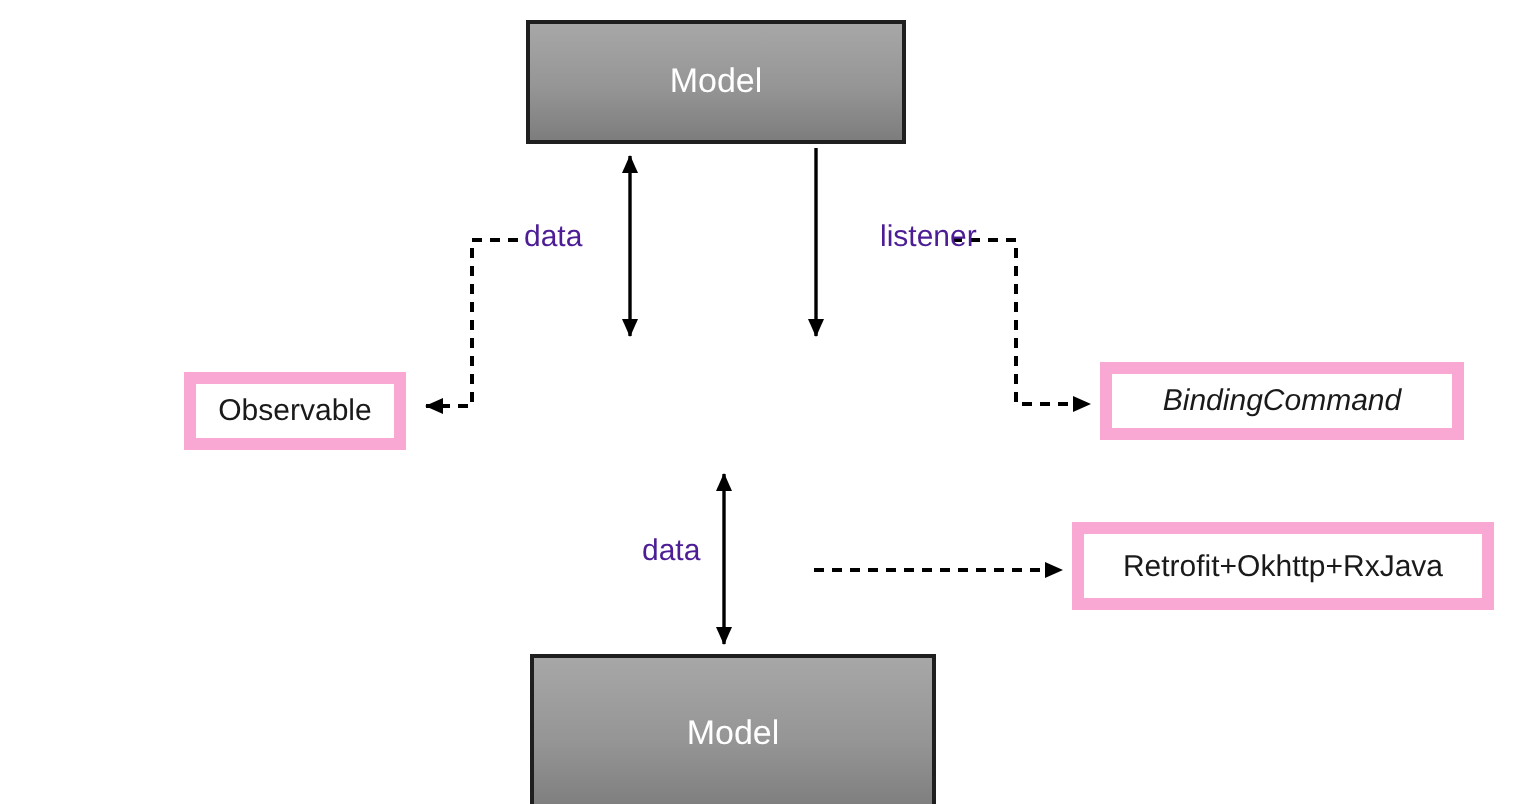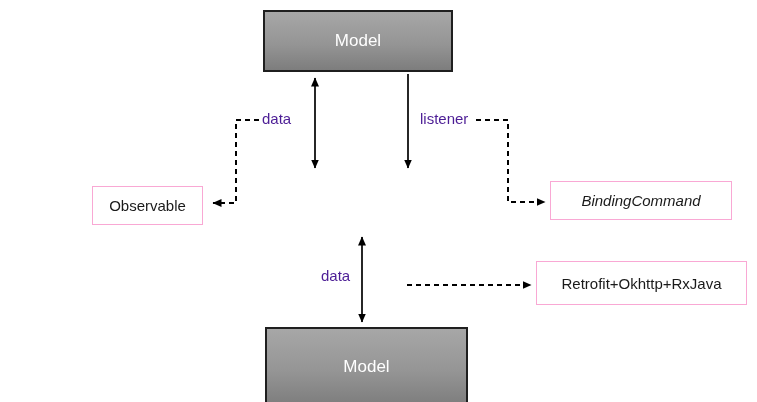--- a/index.html
+++ b/index.html
@@ -21,21 +21,21 @@
     white-space: nowrap;
   }
   .node.gray {
     background: linear-gradient(180deg, #a7a7a7 0%, #959595 55%, #7d7d7d 100%);
     border: 2px solid #1f1f1f;
     color: #ffffff;
     font-size: 17px;
   }
   .node.plain {
     background: #ffffff;
-    border: 1px solid #f9a8d4;
+    border: 6px solid #f9a8d4;
     color: #1a1a1a;
     font-size: 15px;
   }
   .edge-label {
     position: absolute;
     font-size: 15px;
     color: #4c1d95;
     white-space: nowrap;
   }
   svg.wires {
@@ -92,17 +92,17 @@
   <div class="node plain" style="left:550px; top:181px; width:182px; height:39px;font-style:italic;">
     <span>BindingCommand</span>
   </div>
 
   <div class="node plain" style="left:536px; top:261px; width:211px; height:44px;">
     <span>Retrofit+Okhttp+RxJava</span>
   </div>
 
   <div class="edge-label" style="left:262px; top:110px;">data</div>
 
-  <div class="edge-label" style="left:420px; top:110px;">listener</div>
+  <div class="edge-label" style="left:440px; top:110px;">listener</div>
 
   <div class="edge-label" style="left:321px; top:267px;">data</div>
 
 </div>
 
 </body></html>

